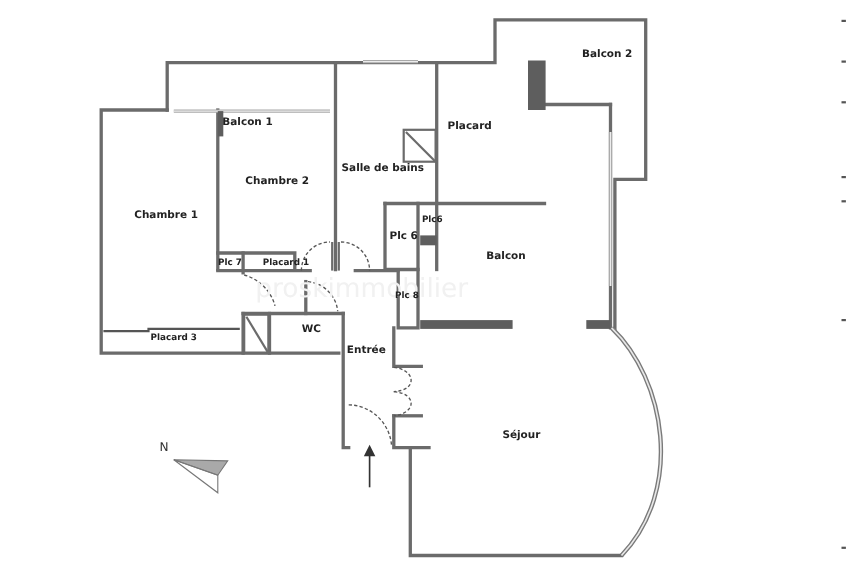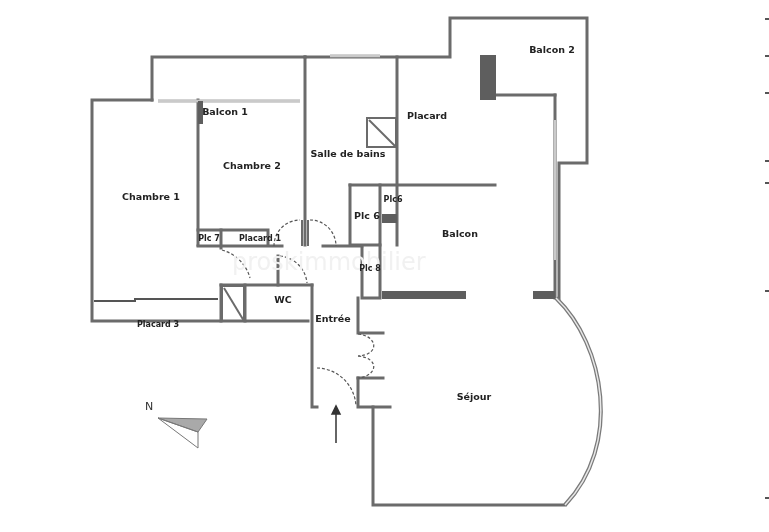--- a/index.html
+++ b/index.html
@@ -123,21 +123,21 @@
 <div class="lbl m" style="left:252px;top:165px;">Chambre 2</div>
 <div class="lbl m" style="left:348px;top:153px;">Salle de bains</div>
 <div class="lbl m" style="left:427px;top:115px;">Placard</div>
 <div class="lbl s" style="left:393px;top:199px;">Plc6</div>
 <div class="lbl m" style="left:367px;top:215px;">Plc 6</div>
 <div class="lbl m" style="left:460px;top:233px;">Balcon</div>
 <div class="lbl s" style="left:209px;top:238px;">Plc 7</div>
 <div class="lbl s" style="left:260px;top:238px;">Placard 1</div>
 <div class="lbl s" style="left:370px;top:268px;">Plc 8</div>
 <div class="lbl m" style="left:283px;top:299px;">WC</div>
-<div class="lbl s" style="left:158px;top:307px;margin-top:17px;">Placard 3</div>
+<div class="lbl s" style="left:158px;top:307px;">Placard 3</div>
 <div class="lbl m" style="left:333px;top:318px;">Entrée</div>
 <div class="lbl m" style="left:474px;top:396px;">Séjour</div>
 
 <div class="north">N</div>
 
 <div class="tick" style="top:18px;"></div>
 <div class="tick" style="top:55px;"></div>
 <div class="tick" style="top:92px;"></div>
 <div class="tick" style="top:160px;"></div>
 <div class="tick" style="top:182px;"></div>

